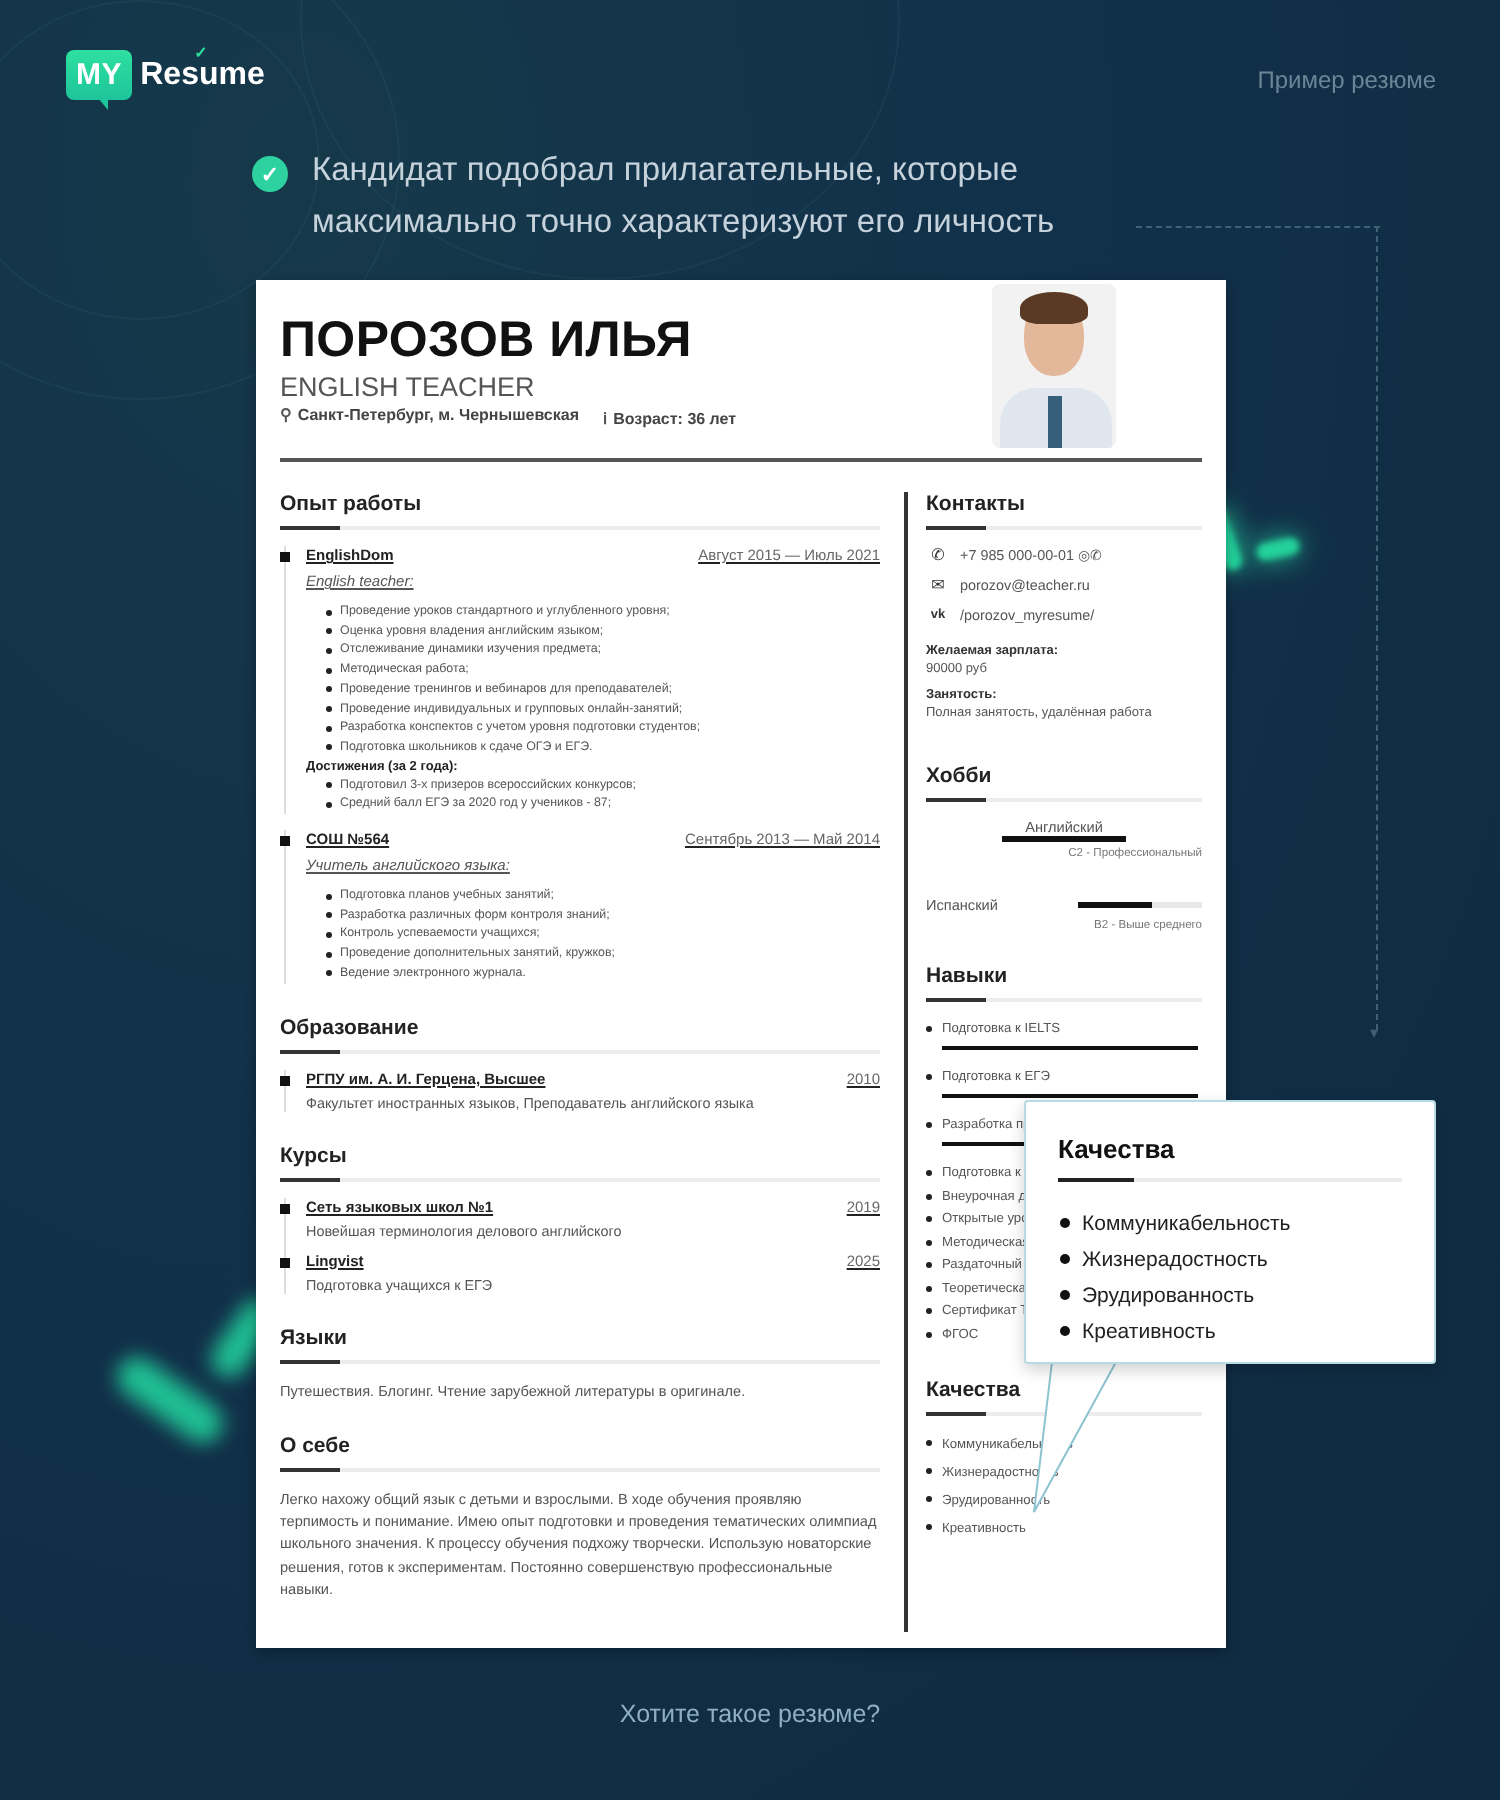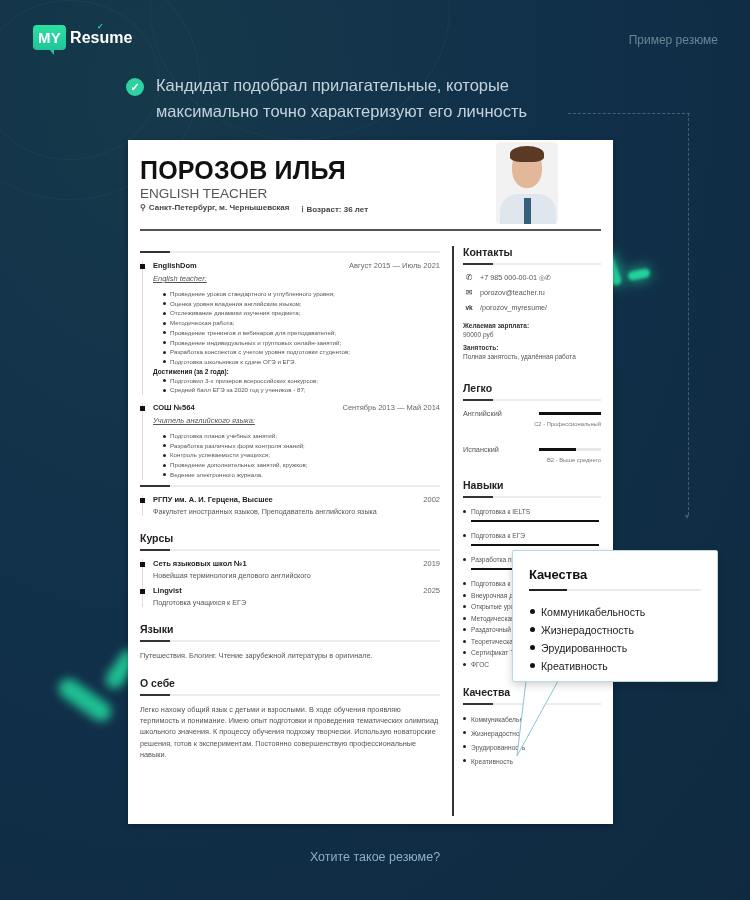--- a/index.html
+++ b/index.html
@@ -67,21 +67,21 @@
   .col-left { position:absolute; left:12px; top:106px; width:300px; }
   .col-right { position:absolute; left:335px; top:106px; width:138px; }
   .col-divider { position:absolute; left:324px; top:106px; width:2px; height:570px; background:#333; }
 
   .sec-title { font-size:10.5px; font-weight:700; color:#222; }
   .sec-rule { position:relative; height:2px; background:#ececec; margin:5px 0 8px 0; }
   .sec-rule::before { content:""; position:absolute; left:0; top:0; width:30px; height:2px; background:#333; }
 
   .entry { position:relative; padding-left:10px; border-left:1px solid #ddd; margin-left:2px; }
   .entry-dot { position:absolute; left:-3px; top:3px; width:5px; height:5px; background:#111; }
-  .entry-head { display:flex; justify-content:space-between; font-size:7.5px; }
+  .entry-head { display:flex; justify-content:space-between; font-size:7.5px;text-decoration:underline; }
   .entry-org { font-weight:700; color:#222; }
   .entry-date { color:#666; }
   .entry-role { font-size:7.5px; font-style:italic; color:#555; margin-top:4px;text-decoration:underline; }
   .bullets { list-style:none; margin:6px 0 0 10px; }
   .bullets li { font-size:6.2px; color:#555; line-height:9.7px; position:relative; padding-left:7px; }
   .bullets li::before { content:""; position:absolute; left:0; top:3.5px; width:3px; height:3px; border-radius:50%; background:#222; }
   .ach-title { font-size:6.5px; font-weight:700; color:#222; margin-left:0; line-height:9px; }
   .edu-sub { font-size:7.2px; color:#555; margin-top:3px; }
   .para { font-size:7.3px; color:#555; line-height:11.3px; }
 
@@ -159,20 +159,21 @@
     <div class="photo-body"></div>
     <div class="photo-tie"></div>
     <div class="photo-head"></div>
     <div class="photo-hair"></div>
   </div>
   <div class="r-rule"></div>
 
   <div class="col-divider"></div>
 
   <div class="col-left">
+    <div class="sec-title">Опыт работы</div>
     <div class="sec-rule"></div>
 
     <div class="entry">
       <div class="entry-dot"></div>
       <div class="entry-head">
         <span class="entry-org">EnglishDom</span>
         <span class="entry-date">Август 2015 — Июль 2021</span>
       </div>
       <div class="entry-role">English teacher:</div>
       <ul class="bullets">
@@ -201,26 +202,27 @@
       <div class="entry-role">Учитель английского языка:</div>
       <ul class="bullets">
         <li>Подготовка планов учебных занятий;</li>
         <li>Разработка различных форм контроля знаний;</li>
         <li>Контроль успеваемости учащихся;</li>
         <li>Проведение дополнительных занятий, кружков;</li>
         <li>Ведение электронного журнала.</li>
       </ul>
     </div>
 
+    <div class="sec-title" style="margin-top:16px;">Образование</div>
     <div class="sec-rule"></div>
     <div class="entry">
       <div class="entry-dot"></div>
       <div class="entry-head">
         <span class="entry-org">РГПУ им. А. И. Герцена, Высшее</span>
-        <span class="entry-date">2002</span>
+        <span class="entry-date">2010</span>
       </div>
       <div class="edu-sub">Факультет иностранных языков, Преподаватель английского языка</div>
     </div>
 
     <div class="sec-title" style="margin-top:16px;">Курсы</div>
     <div class="sec-rule"></div>
     <div class="entry">
       <div class="entry-dot"></div>
       <div class="entry-head">
         <span class="entry-org">Сеть языковых школ №1</span>
@@ -260,23 +262,23 @@
     </div>
     <div class="contact-row">
       <span class="contact-ic" style="font-weight:700;font-size:6.5px;">vk</span>
       <span>/porozov_myresume/</span>
     </div>
     <div style="margin-top:10px;" class="small-label">Желаемая зарплата:</div>
     <div class="small-val">90000 руб</div>
     <div style="margin-top:6px;" class="small-label">Занятость:</div>
     <div class="small-val">Полная занятость, удалённая работа</div>
 
-    <div class="sec-title" style="margin-top:22px;">Легко</div>
-    <div class="sec-rule"></div>
-    <div class="lang-row" style="margin-top:4px;">
+    <div class="sec-title" style="margin-top:22px;">Хобби</div>
+    <div class="sec-rule"></div>
+    <div class="lang-row" style="margin-top:4px;flex-direction:column;">
       <span>Английский</span>
       <div class="lang-bar">
           <div class="lang-fill" style="width:100%;"></div>
         </div>
     </div>
     <div class="lang-level">C2 - Профессиональный</div>
     <div class="lang-row" style="margin-top:18px;">
       <span>Испанский</span>
       <div class="lang-bar">
           <div class="lang-fill" style="width:60%;"></div>

